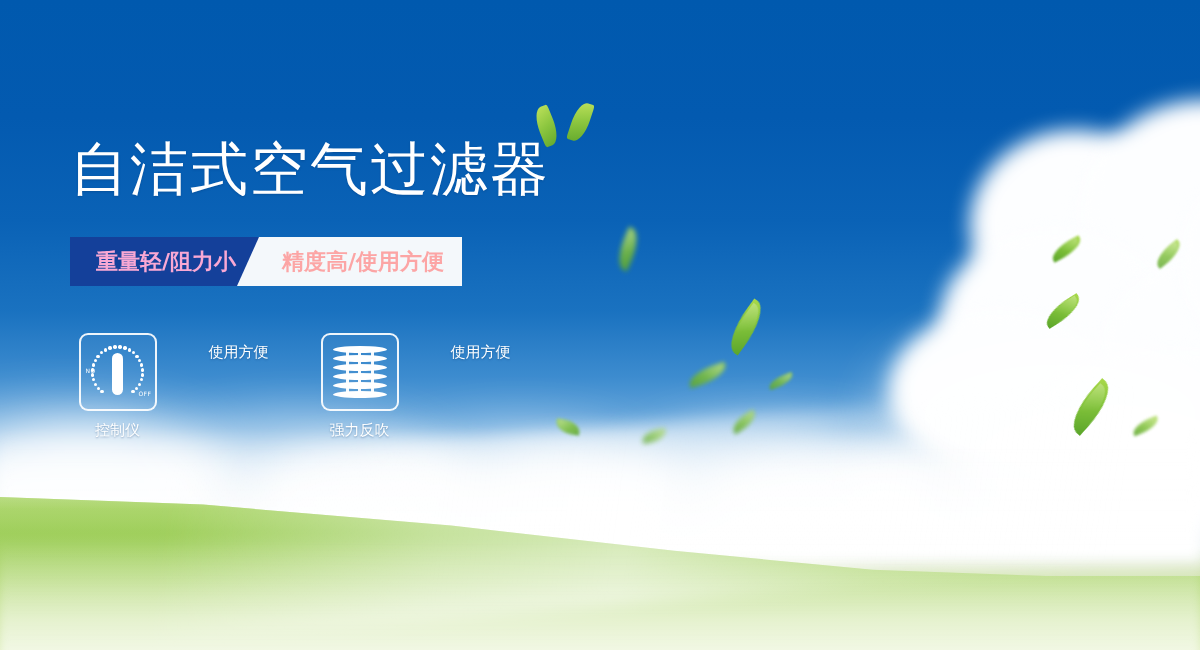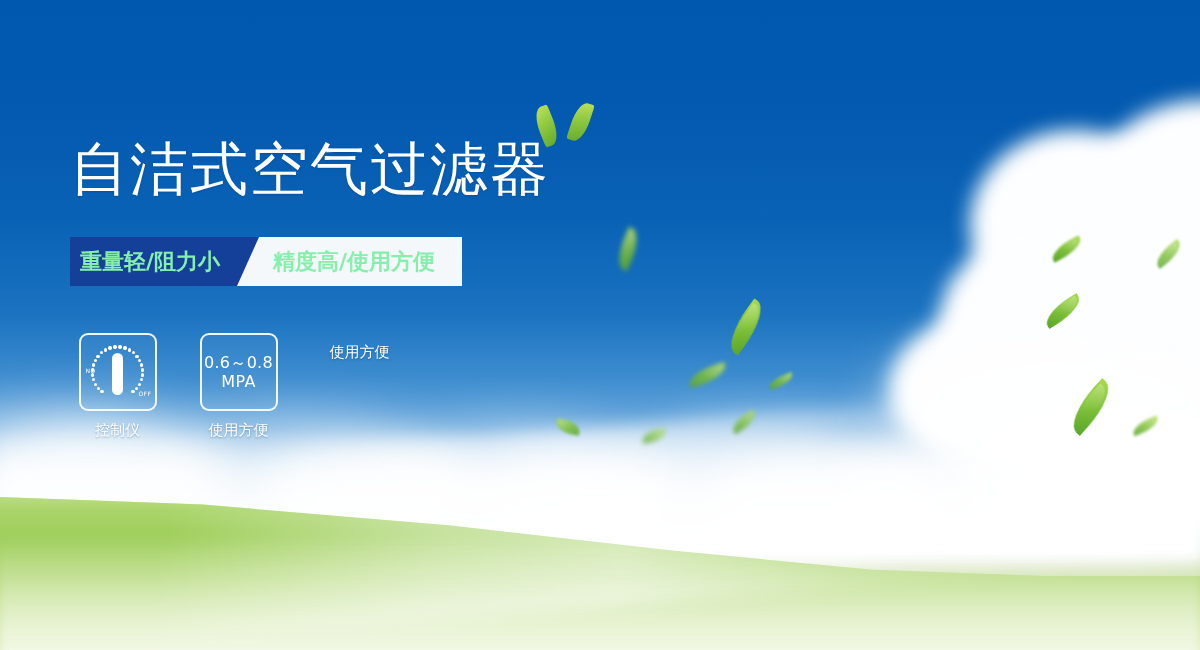--- a/index.html
+++ b/index.html
@@ -104,22 +104,22 @@
   #sloganRight{
     position:absolute;right:0;top:0;width:225px;height:49px;
     background:#f4f8fb;
     clip-path:polygon(22px 0,100% 0,100% 100%,0 100%);
   }
   .slogan-txt{
     position:absolute;top:0;height:49px;line-height:49px;
     font-size:22px;font-weight:bold;white-space:nowrap;
     font-family:"DejaVu Sans","Liberation Sans",sans-serif;
   }
-  #sloganLeftTxt{left:10px;color:#86efac;}
-  #sloganRightTxt{left:203px;color:#86efac;}
+  #sloganLeftTxt{left:26px;color:#f9a8d4;}
+  #sloganRightTxt{left:212px;color:#fca5a5;}
 
   
   #features{position:absolute;left:70px;top:333px;display:flex;gap:26px;}
   .feature{width:95px;display:flex;flex-direction:column;align-items:center;}
   .fbox{
     width:78px;height:78px;border:2px solid rgba(255,255,255,.92);
     border-radius:9px;position:relative;box-sizing:border-box;
     display:flex;align-items:center;justify-content:center;
     background:rgba(255,255,255,.045);
   }
@@ -256,29 +256,39 @@
             <span class="dot" style="left: 53.0872px; top: 36.9922px;"></span>
             <span class="dot" style="left: 51.106px; top: 41.527px;"></span>
             <span class="dot" style="left: 48.2704px; top: 45.5826px;"></span>
             <span class="dot" style="left: 44.6915px; top: 49.0003px;"></span>
           </div>
       </div>
       <div class="flabel">控制仪</div>
     </div>
 
     <div class="feature">
+      <div class="flabel">使用方便</div>
+    </div>
+
+    <div class="feature">
       <div class="fbox">
-        <div class="ftext">
-          <div>0.6～0.8</div>
-          <div>MPA</div>
+        <div class="stack">
+          <span class="bar" style="left:13px;"></span>
+          <span class="bar" style="left:25.5px;"></span>
+          <span class="bar" style="left:38px;"></span>
+          <span class="disc" style="top:1px;"></span>
+          <span class="disc" style="top:10px;"></span>
+          <span class="disc" style="top:19px;"></span>
+          <span class="disc" style="top:28px;"></span>
+          <span class="disc" style="top:37px;"></span>
+          <span class="disc" style="top:46px;"></span>
         </div>
       </div>
+      <div class="flabel">强力反吹</div>
+    </div>
+
+    <div class="feature">
       <div class="flabel">使用方便</div>
     </div>
 
 
-    <div class="feature">
-      <div class="flabel">使用方便</div>
-    </div>
-
-
   </div>
 </div>
 
 </body></html>

